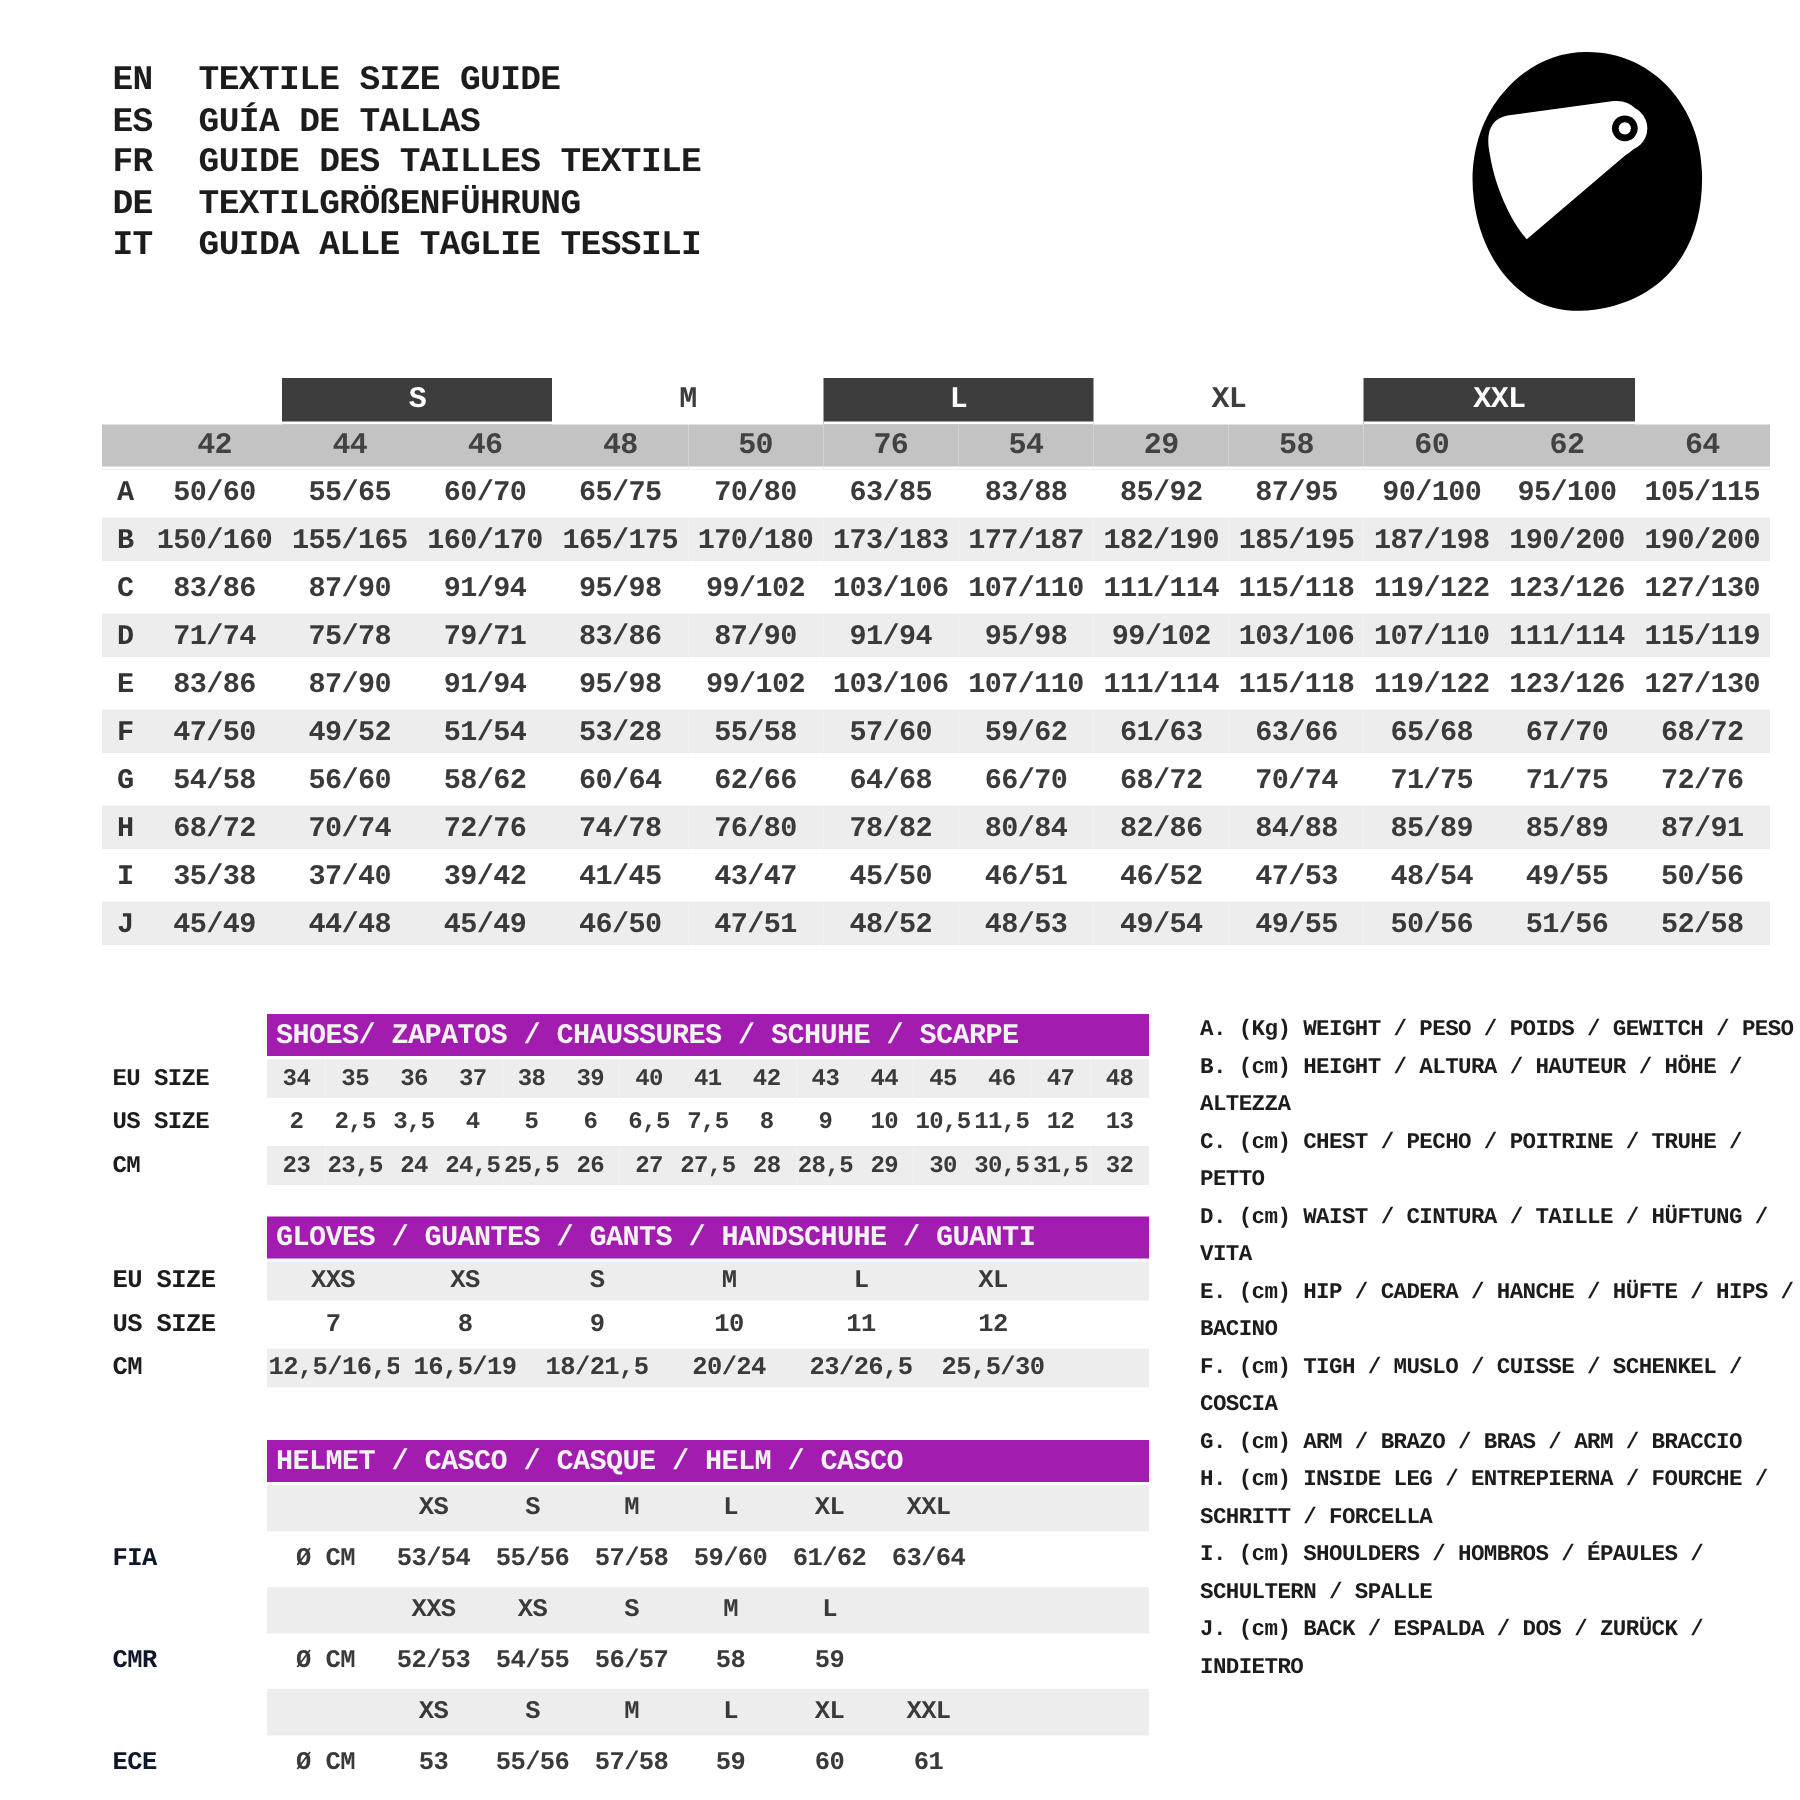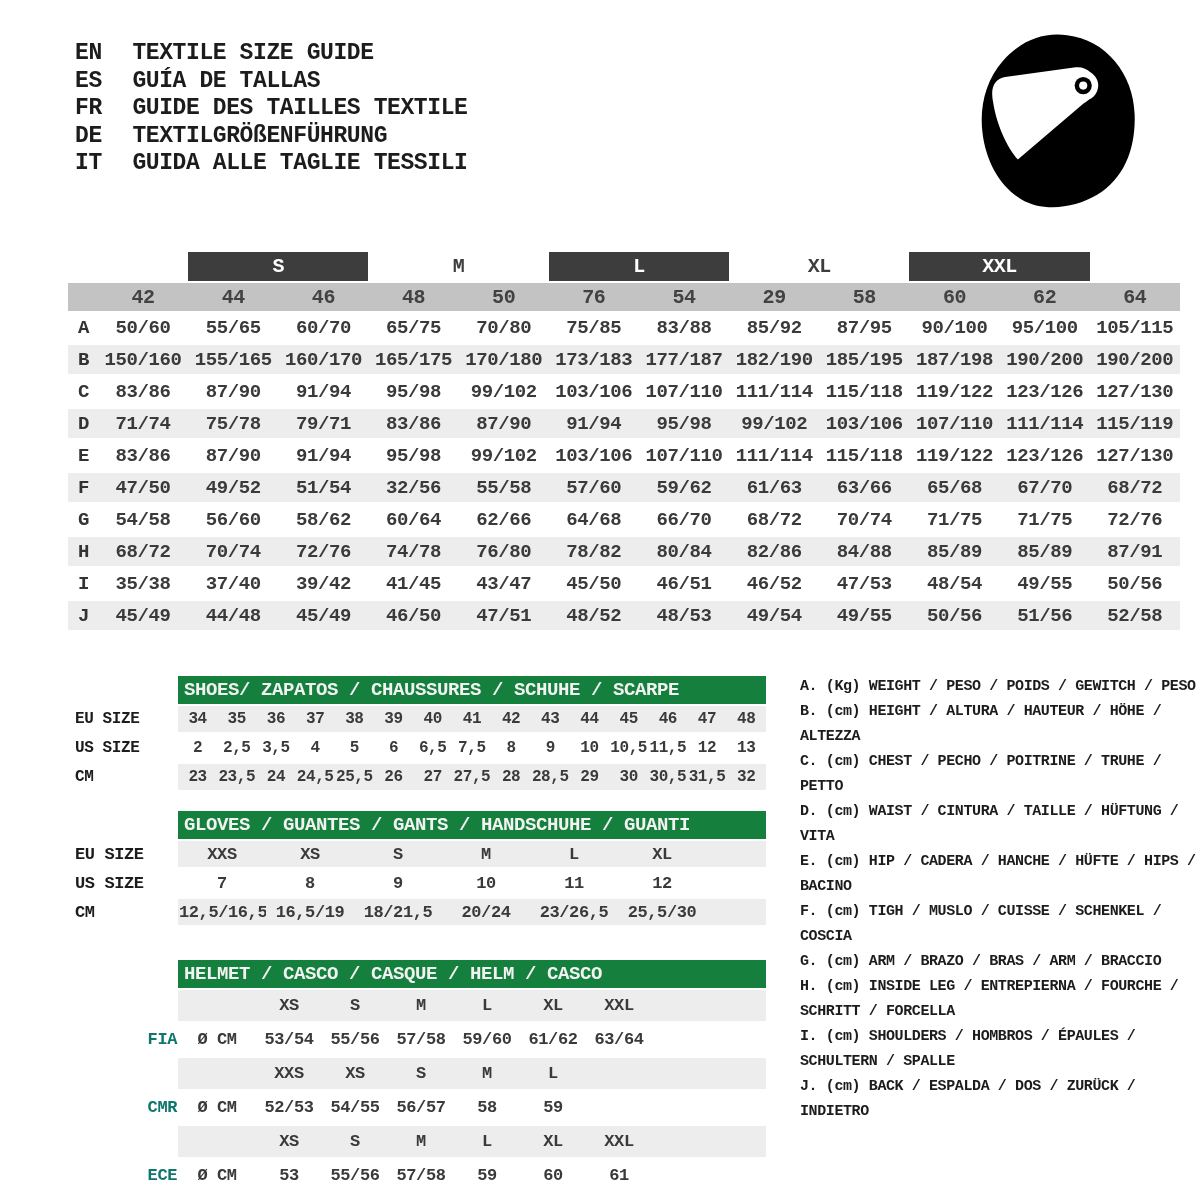--- a/index.html
+++ b/index.html
@@ -17,28 +17,28 @@
   table{border-collapse:separate;border-spacing:0;table-layout:fixed;width:100%;}
   td{overflow:hidden;white-space:nowrap;}
   .size-table td{text-align:center;font-size:19px;color:#3a3a3a;height:27px;border-bottom:3px solid #fff;}
   .size-table tr.szrow td{height:27px;border-bottom:2px solid #fff;font-size:20px;color:#3d3d3d;}
   .size-table tr.szrow td.dark{background:#3d3d3d;color:#fff;}
   .size-table tr.band td{background:#c3c3c3;height:26px;border-bottom:2px solid #fff;font-size:20px;color:#424242;}
   .size-table tr:nth-child(even):not(.band) td{background:#ededed;}
   .size-table td.lcol{text-align:left;padding-left:10px;color:#333;}
   
   .bottom{position:absolute;left:60px;top:676px;width:706px;}
-  .tbar{margin-left:118px;height:28px;line-height:28px;background:#15803d;color:#f2f2f2;
+  .tbar{margin-left:118px;height:28px;line-height:28px;background:#a21caf;color:#f2f2f2;
         font-size:19px;padding-left:6px;box-sizing:border-box;margin-bottom:2px;}
   .sg-table td{height:24px;border-bottom:3px solid #fff;text-align:center;font-size:17px;color:#3a3a3a;}
   .sg-table td.lbl{text-align:left;padding-left:15px;color:#1c1c1c;background:#fff !important;}
   .sg-table tr:nth-child(odd) td:not(.lbl){background:#ededed;}
   .shoes-table td{font-size:16px;}
   .helm-table td{height:29px;border-bottom:3px solid #fff;text-align:center;font-size:17px;color:#3a3a3a;}
-  .helm-table td.lbl{text-align:right;padding-left:15px;color:#0f766e;background:#fff;}
+  .helm-table td.lbl{text-align:left;padding-left:15px;color:#0f172a;background:#fff;}
   .helm-table tr.hsz td:not(.lbl){background:#ededed;}
   .helm-table td.unit{text-align:center;}
   .gap18{height:18px;} .gap32{height:32px;}
   
   .legend{position:absolute;left:800px;top:674px;width:410px;}
   .legend-item{font-size:15px;line-height:25px;color:#1c1c1c;}
 </style>
 </head>
 <body>
 
@@ -144,21 +144,21 @@
               <td>50/60</td>
 
               <td>55/65</td>
 
               <td>60/70</td>
 
               <td>65/75</td>
 
               <td>70/80</td>
 
-              <td>75/85</td>
+              <td>63/85</td>
 
               <td>83/88</td>
 
               <td>85/92</td>
 
               <td>87/95</td>
 
               <td>90/100</td>
 
               <td>95/100</td>
@@ -285,21 +285,21 @@
 
           <tr>
             <td class="lcol">F</td>
 
               <td>47/50</td>
 
               <td>49/52</td>
 
               <td>51/54</td>
 
-              <td>32/56</td>
+              <td>53/28</td>
 
               <td>55/58</td>
 
               <td>57/60</td>
 
               <td>59/62</td>
 
               <td>61/63</td>
 
               <td>63/66</td>

